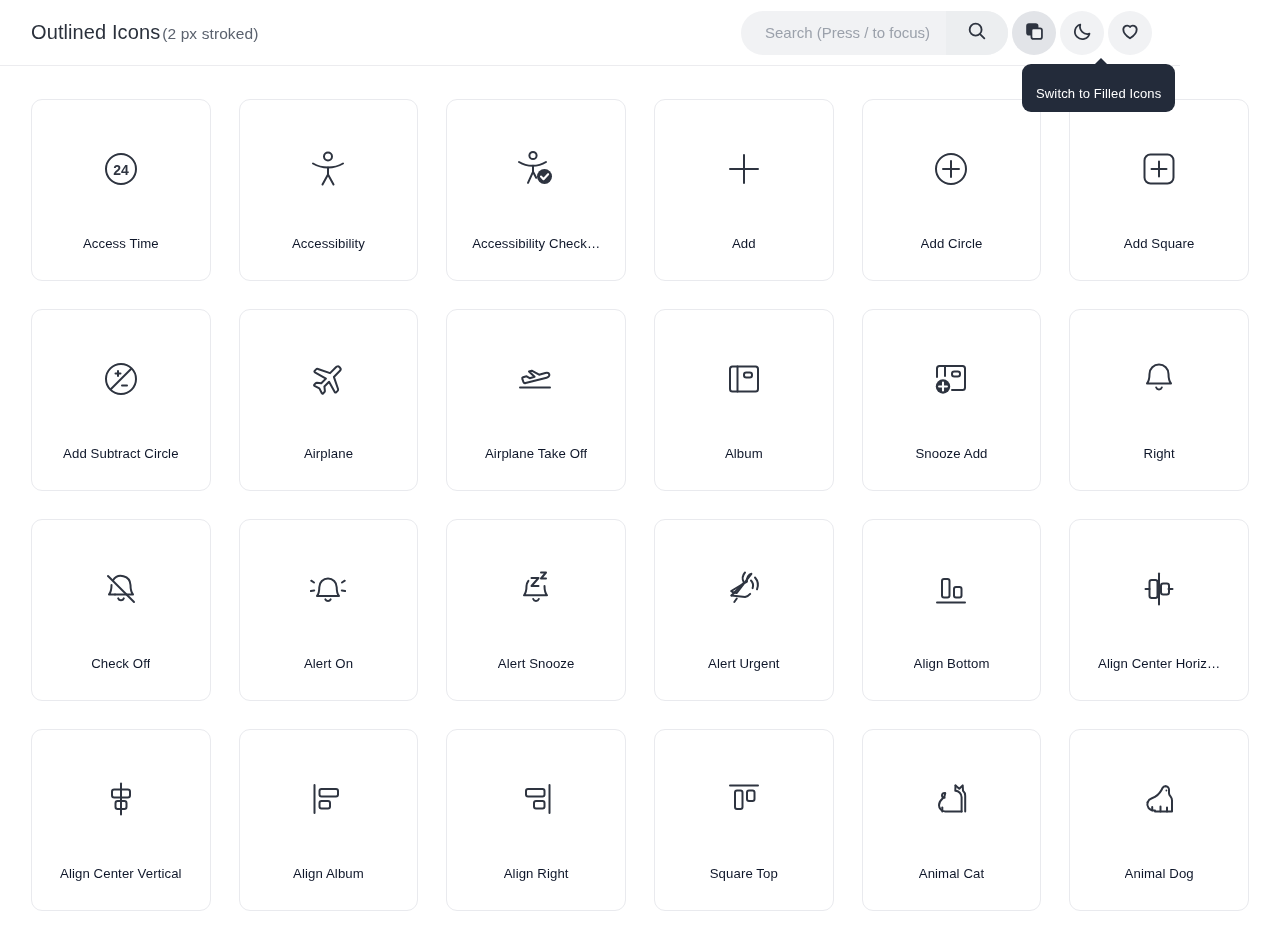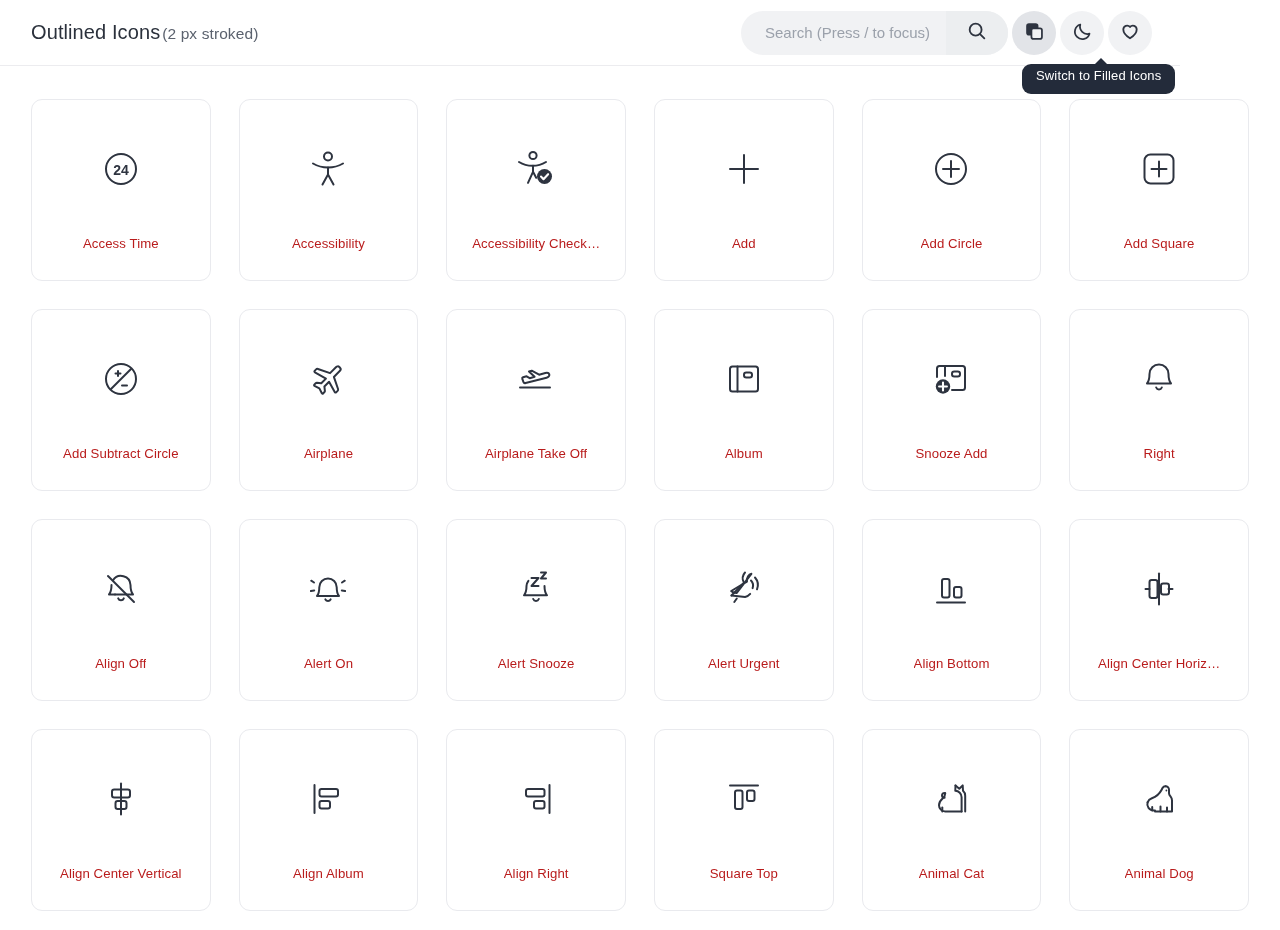--- a/index.html
+++ b/index.html
@@ -84,21 +84,21 @@
 
   
   #tooltip {
     position: absolute;
     top: 64px;
     left: 1022px;
     background: #232b3a;
     color: #ffffff;
     font-size: 13px;
     line-height: 1;
-    padding: 5px 14px 12px;
+    padding: 23px 14px 12px;
     border-radius: 9px;
     white-space: nowrap;
     z-index: 40;
     letter-spacing: 0.15px;
   }
   #tooltip::after {
     content: "";
     position: absolute;
     top: -6px;
     left: 72px;
@@ -134,21 +134,21 @@
     height: 78px;
     display: flex;
     align-items: center;
     justify-content: center;
     color: #2e3440;
   }
   .icon-card .glyph svg { display: block; }
   .icon-card .caption {
     margin-top: 28px;
     font-size: 13.2px;
-    color: #b91c1c;
+    color: #0f172a;
     text-align: center;
     max-width: 100%;
     white-space: nowrap;
     overflow: hidden;
     text-overflow: ellipsis;
     letter-spacing: 0.1px;
   }
 </style>
 </head>
 <body>
@@ -326,21 +326,21 @@
     </div>
     <div class="icon-card">
       <div class="glyph">
         <svg width="44" height="44" viewBox="0 0 44 44" fill="none" stroke="currentColor" stroke-width="2" stroke-linecap="round" stroke-linejoin="round">
      <path d="M14 13.3A9.5 9.5 0 0 1 31.5 18c0 6.5 2.5 9.5 2.5 9.5H16"></path>
      <path d="M12.5 18c0 6.5-2.5 9.5-2.5 9.5h6"></path>
      <path d="M19.2 31.4a3 3 0 0 0 5.6 0"></path>
           <path d="M9 9l26 26"></path>
         </svg>
       </div>
-      <div class="caption">Align Off</div>
+      <div class="caption">Check Off</div>
     </div>
     <div class="icon-card">
       <div class="glyph">
         <svg width="44" height="44" viewBox="0 0 44 44" fill="none" stroke="currentColor" stroke-width="2" stroke-linecap="round" stroke-linejoin="round">
      <path d="M22 11.5a8.7 8.7 0 0 0-8.7 8.7c0 6-2.3 8.8-2.3 8.8h22s-2.3-2.8-2.3-8.8A8.7 8.7 0 0 0 22 11.5z"></path>
      <path d="M19.4 32.4a3 3 0 0 0 5.2 0"></path>
      <path d="M8 15.5l-2.8-1.8M36 15.5l2.8-1.8M8.2 23.5l-3.3.5M35.8 23.5l3.3.5"></path>
         </svg>
       </div>
       <div class="caption">Alert On</div>

